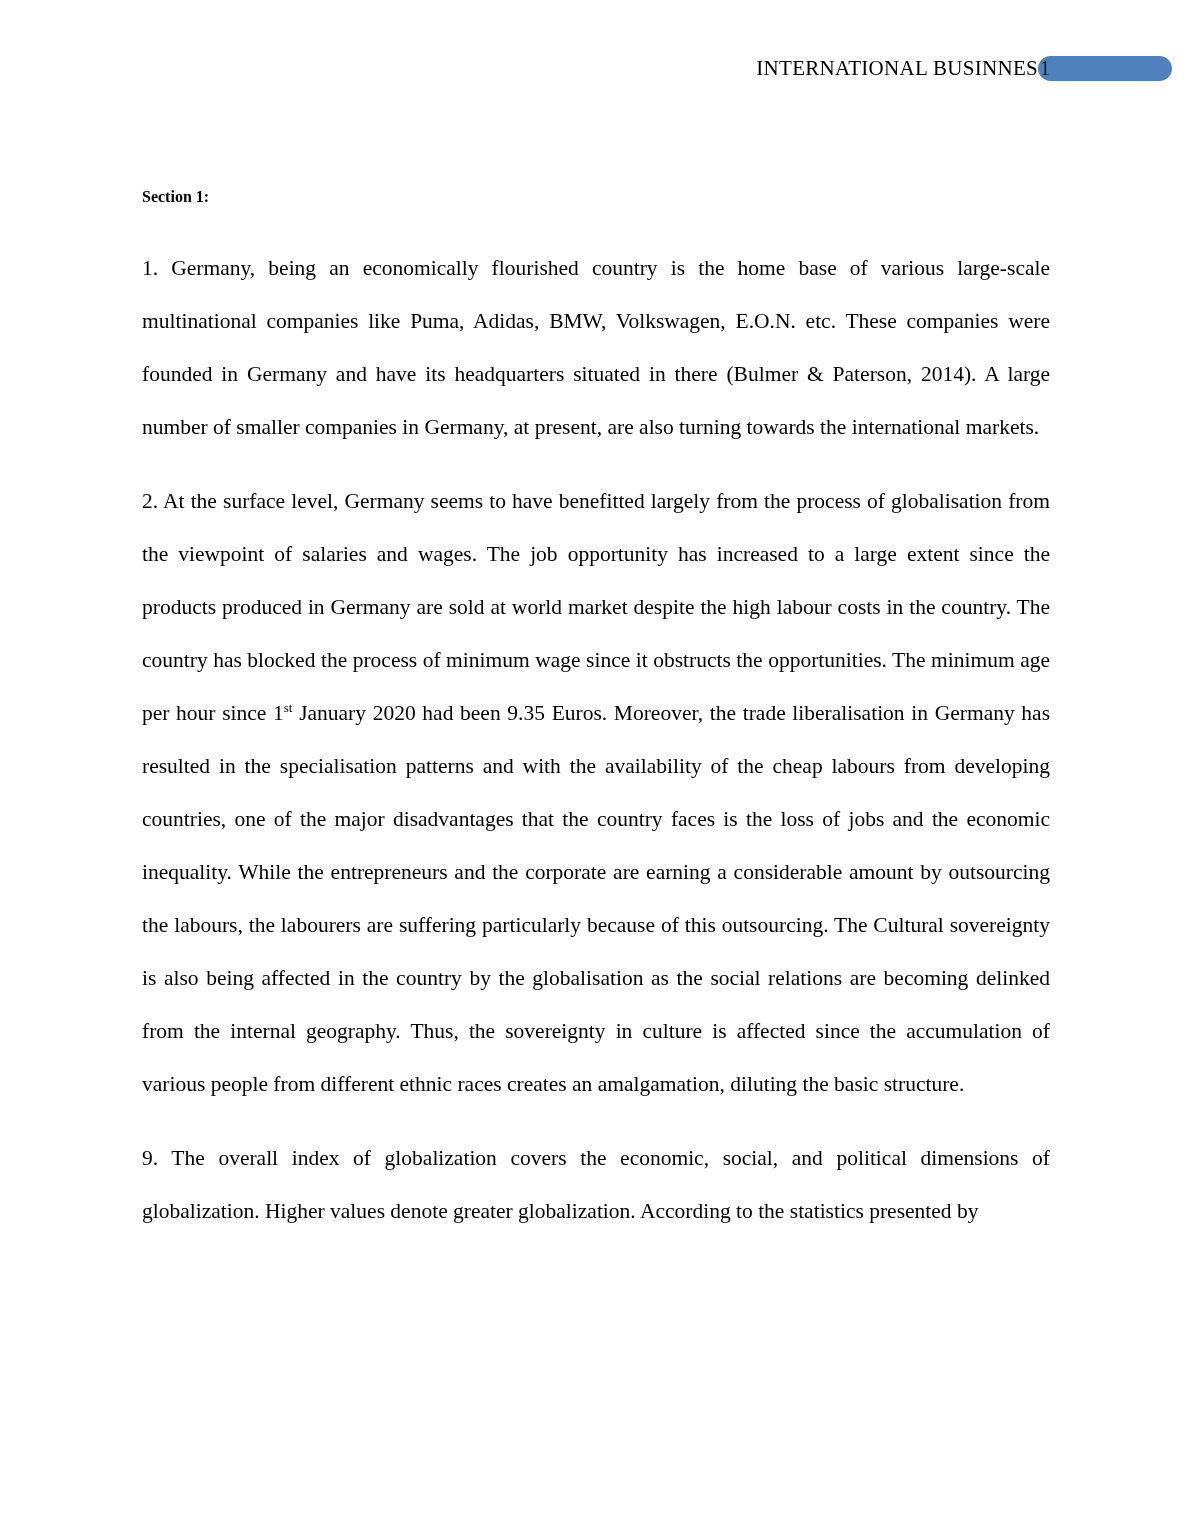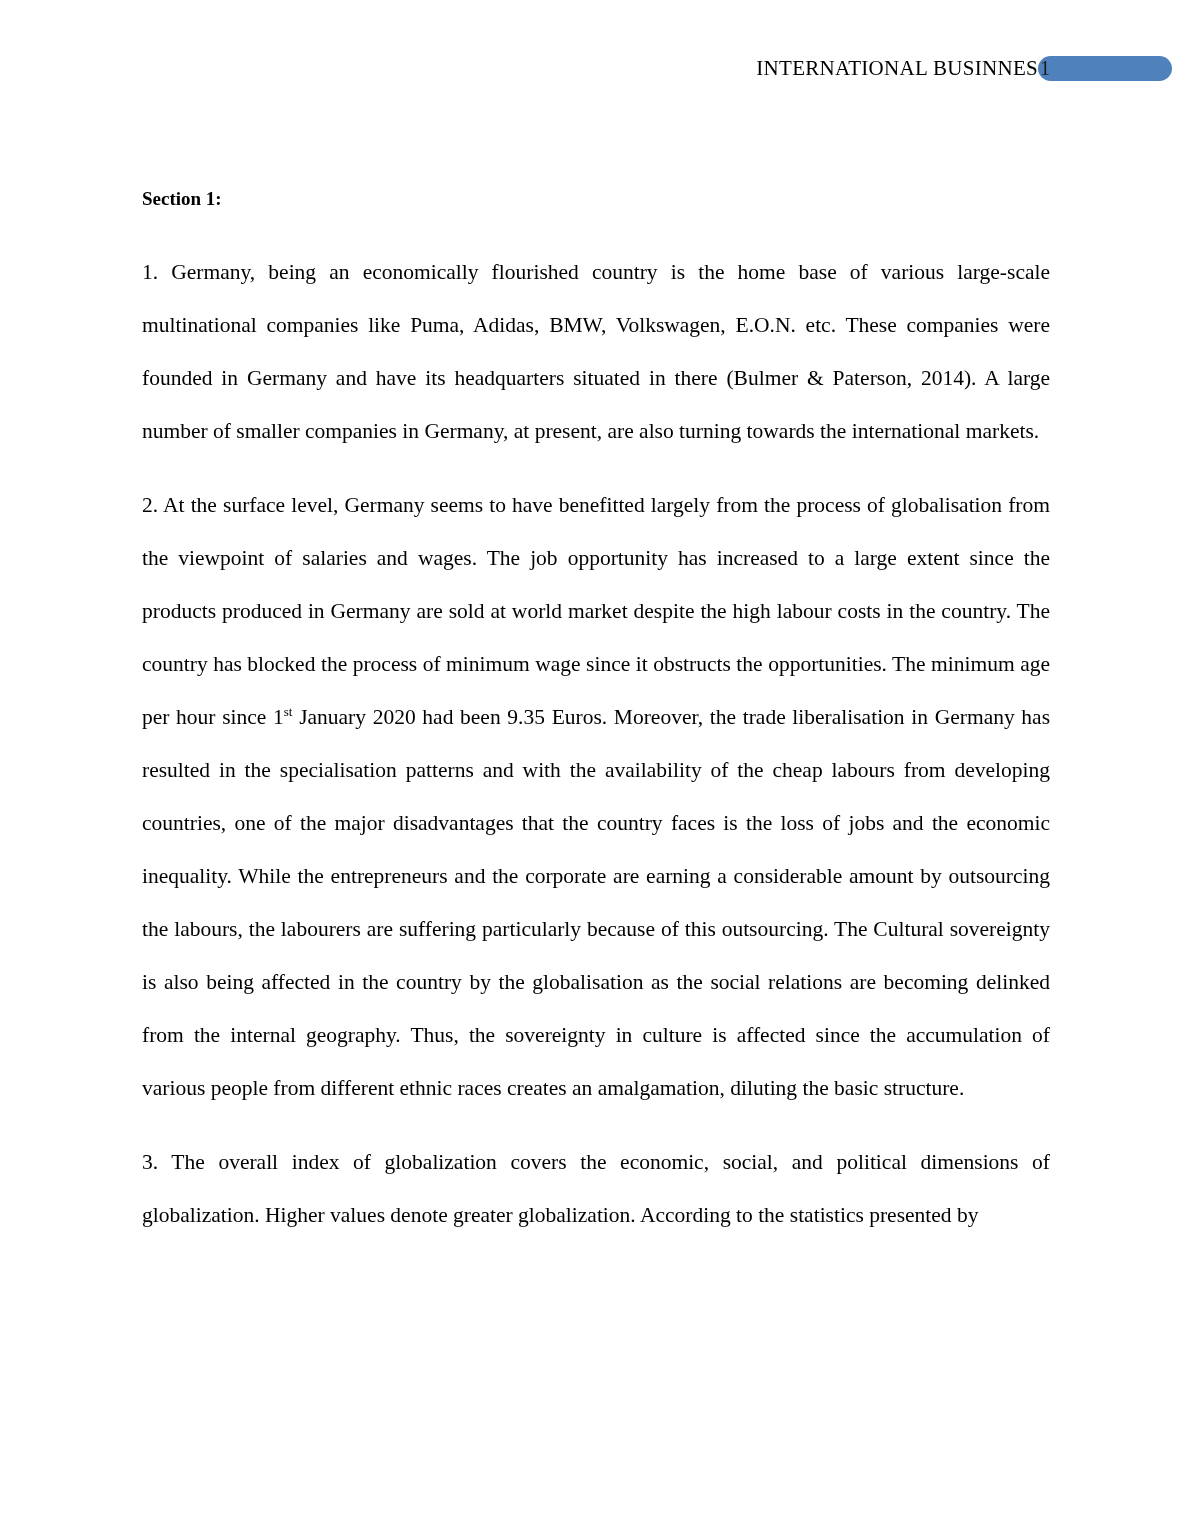--- a/index.html
+++ b/index.html
@@ -43,21 +43,21 @@
   }
 
   .content {
     position: absolute;
     left: 142px;
     width: 908px;
     top: 188px;
   }
 
   .section-heading {
-    font-size: 19px;
+    font-size: 16px;
     font-weight: bold;
     margin-bottom: 36px;
   }
 
   .body-paragraph {
     font-size: 21.5px;
     line-height: 53px;
     text-align: justify;
     margin-bottom: 21px;
   }
@@ -81,17 +81,17 @@
   </div>
 
   <div class="content">
 
     <h1 class="section-heading">Section 1:</h1>
 
     <p class="body-paragraph">1. Germany, being an economically flourished country is the home base of various large-scale multinational companies like Puma, Adidas, BMW, Volkswagen, E.O.N. etc. These companies were founded in Germany and have its headquarters situated in there (Bulmer &amp; Paterson, 2014). A large number of smaller companies in Germany, at present, are also turning towards the international markets.</p>
 
     <p class="body-paragraph"><span>2. At the surface level, Germany seems to have benefitted largely from the process of globalisation from the viewpoint of salaries and wages. The job opportunity has increased to a large extent since the products produced in Germany are sold at world market despite the high labour costs in the country. The country has blocked the process of minimum wage since it obstructs the opportunities. The minimum age per hour since 1</span><sup>st</sup><span> January 2020 had been 9.35 Euros. Moreover, the trade liberalisation in Germany has resulted in the specialisation patterns and with the availability of the cheap labours from developing countries, one of the major disadvantages that the country faces is the loss of jobs and the economic inequality. While the entrepreneurs and the corporate are earning a considerable amount by outsourcing the labours, the labourers are suffering particularly because of this outsourcing. The Cultural sovereignty is also being affected in the country by the globalisation as the social relations are becoming delinked from the internal geography. Thus, the sovereignty in culture is affected since the accumulation of various people from different ethnic races creates an amalgamation, diluting the basic structure.</span></p>
 
-    <p class="body-paragraph">3. The overall index of globalization covers the economic, social, and political dimensions of globalization. Higher values denote greater globalization. According to the statistics presented by</p>
+    <p class="body-paragraph">9. The overall index of globalization covers the economic, social, and political dimensions of globalization. Higher values denote greater globalization. According to the statistics presented by</p>
 
   </div>
 
 </div>
 
 </body></html>

